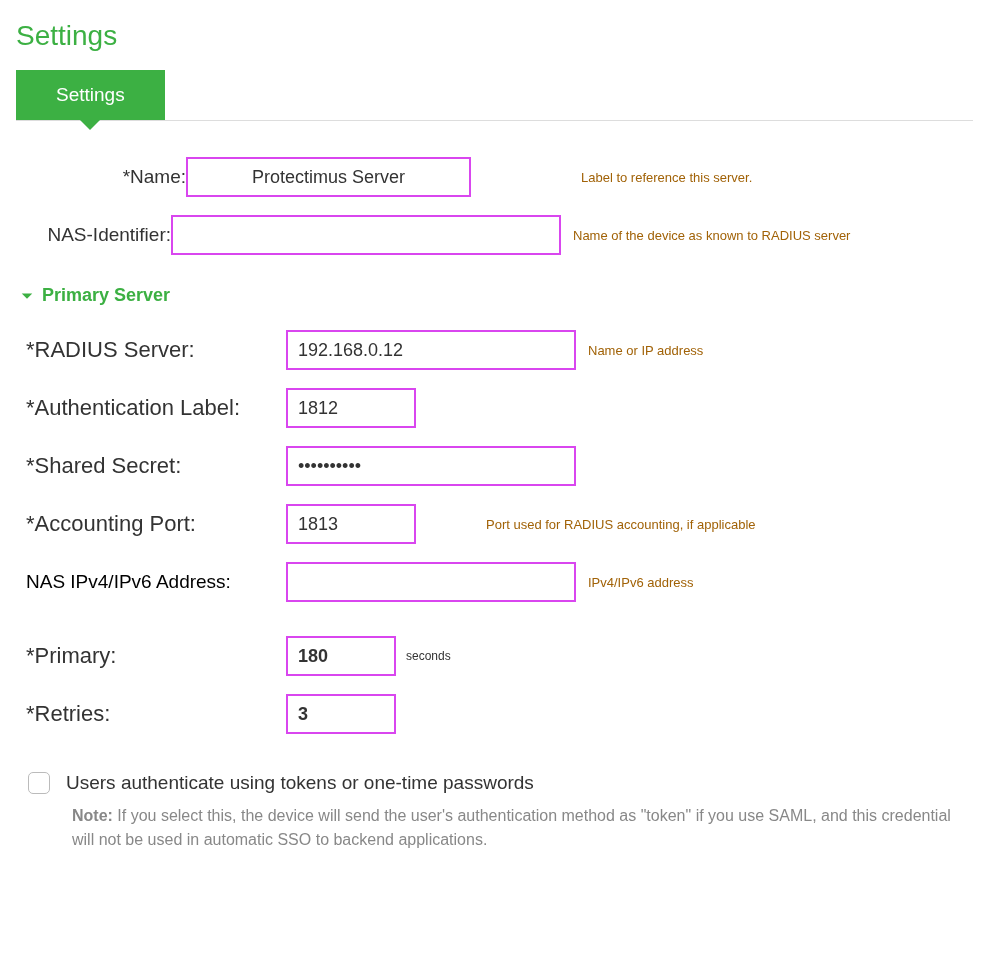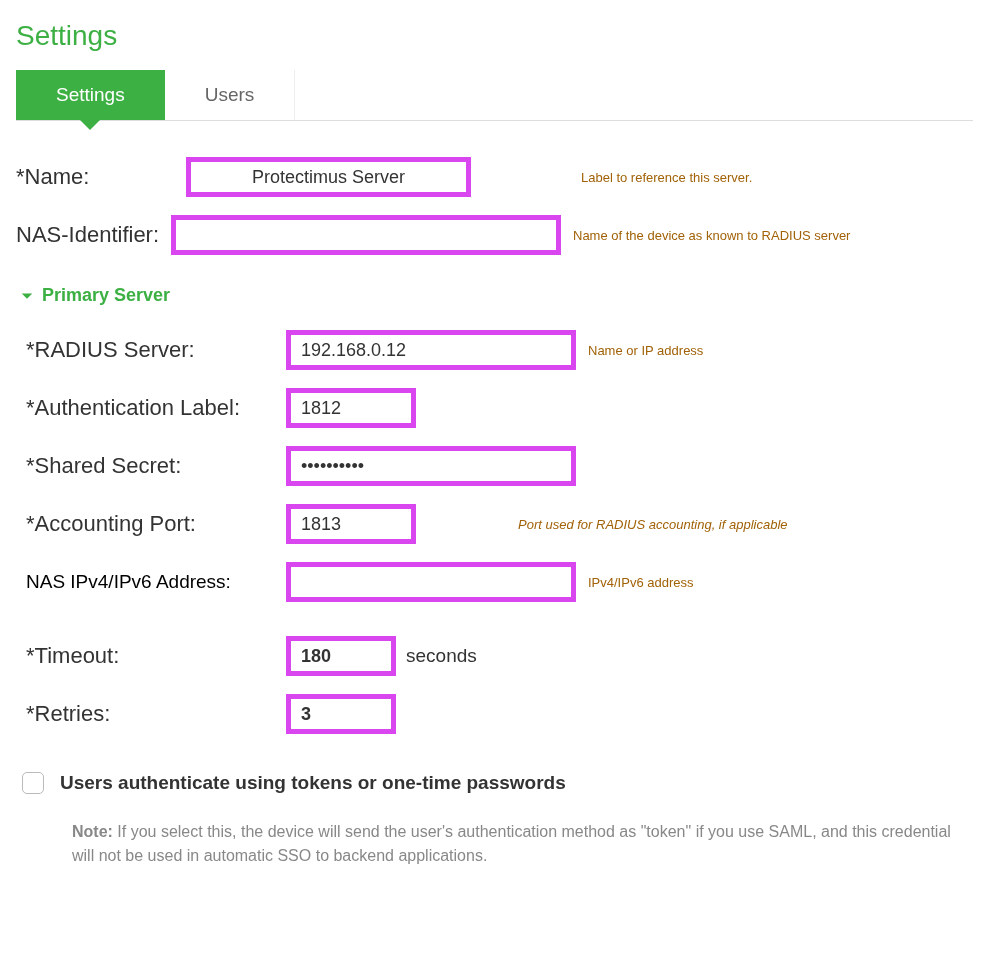--- a/index.html
+++ b/index.html
@@ -46,97 +46,96 @@
     border-right: 10px solid transparent;
     border-top: 10px solid #3cb043;
   }
   .form-row {
     display: flex;
     align-items: center;
     margin-bottom: 10px;
   }
   .lbl {
     width: 170px;
-    font-size: 22px;
+    font-size: 19px;
     color: #333;
+    text-align: right;
   }
   .lbl2 { width: 260px; font-size: 22px; color: #333; }
   .lbl3 { width: 260px; font-size: 19px; color: #000000; }
   input[type="text"], input[type="password"] {
-    border: 5px solid #d946ef;
+    border: 2px solid #d946ef;
     height: 40px;
     padding: 0 10px;
     font-size: 18px;
     color: #333;
     background: #fff;
   }
   .input-name { width: 285px; text-align: center; font-size: 20px; }
   .input-nas { width: 390px; }
   .input-server { width: 290px; }
   .input-port { width: 130px; }
   .input-secret { width: 290px; }
   .input-short { width: 110px; font-weight: bold; }
   .hint {
     color: #a16207;
     font-size: 13px;
     margin-left: 12px;
   }
   .hint-right { flex: 1; }
-  .suffix { font-size: 19px; color: #333; margin-left: 10px; }
+  .suffix { font-size: 12px; color: #333; margin-left: 10px; }
   .section-header {
     display: flex;
     align-items: center;
     color: #3cb043;
     font-weight: bold;
     font-size: 18px;
     margin: 30px 0 24px 4px;
     cursor: pointer;
   }
   .chevron-icon {
     width: 14px; height: 14px;
     margin-right: 8px;
     display: inline-flex;
     align-items: center;
     justify-content: center;
   }
   .checkbox-row {
     display: flex;
     align-items: flex-end;
     margin-top: 38px;
-    margin-left: 6px;
-    font-weight: bold;
+    margin-left: 12px;
   }
   .checkbox {
     width: 22px; height: 22px;
     border: 1.5px solid #bbb;
     border-radius: 5px;
     margin-right: 16px;
     background: #fff;
     cursor: pointer;
   }
   .checkbox-label { font-size: 19px; color: #333; }
   .note {
     color: #888;
     font-size: 16px;
-    margin: 26px 0 0 56px;
+    margin: 10px 0 0 56px;
     max-width: 900px;
     line-height: 1.5;
   }
   .note-prefix { font-weight: bold; color: #888; }
   .indent { margin-left: 10px; }
   .pad-section .form-row { margin-bottom: 18px; }
 </style>
 </head>
 <body>
 
 <h1 class="page-title">Settings</h1>
 
 <div class="tabs">
   <div class="tab active">Settings</div>
-  <div class="tab">Users</div>
 </div>
 
 <div class="form-row">
   <div class="lbl">*Name:</div>
   <input type="text" class="input-name" value="Protectimus Server" style="">
   <div class="hint hint-right" style="margin-left:110px;">Label to reference this server.</div>
 </div>
 
 <div class="form-row" style="margin-top:18px;">
   <div class="lbl" style="width:155px;">NAS-Identifier:</div>
@@ -166,31 +165,31 @@
   </div>
 
   <div class="form-row">
     <div class="lbl2">*Shared Secret:</div>
     <input type="text" class="input-secret" value="••••••••••" style="">
   </div>
 
   <div class="form-row">
     <div class="lbl2">*Accounting Port:</div>
     <input type="text" class="input-port" value="1813" style="">
-    <div class="hint" style="margin-left:102px;font-style:italic;">Port used for RADIUS accounting, if applicable</div>
+    <div class="hint" style="margin-left:70px;">Port used for RADIUS accounting, if applicable</div>
   </div>
 
   <div class="form-row">
     <div class="lbl3">NAS IPv4/IPv6 Address:</div>
     <input type="text" class="input-server" value="" style="">
     <div class="hint">IPv4/IPv6 address</div>
   </div>
 
   <div class="form-row" style="margin-top:34px;">
-    <div class="lbl2">*Timeout:</div>
+    <div class="lbl2">*Primary:</div>
     <input type="text" class="input-short" value="180" style="">
     <div class="suffix">seconds</div>
   </div>
 
   <div class="form-row">
     <div class="lbl2">*Retries:</div>
     <input type="text" class="input-short" value="3" style="">
   </div>
 </div>
 

